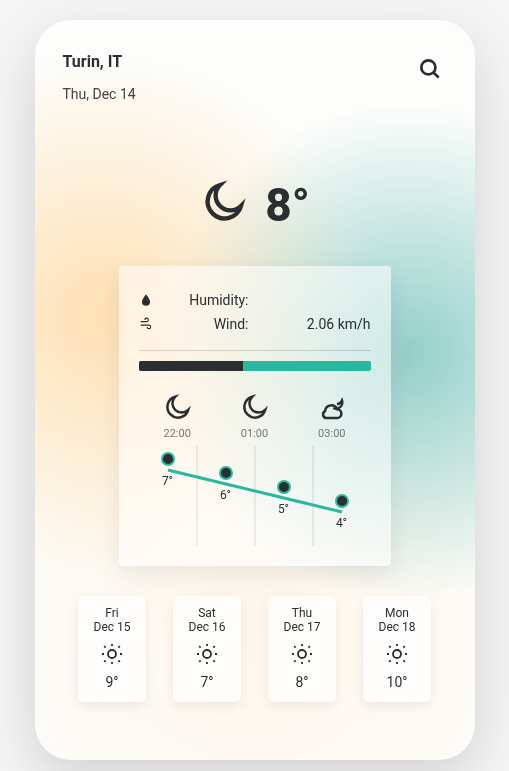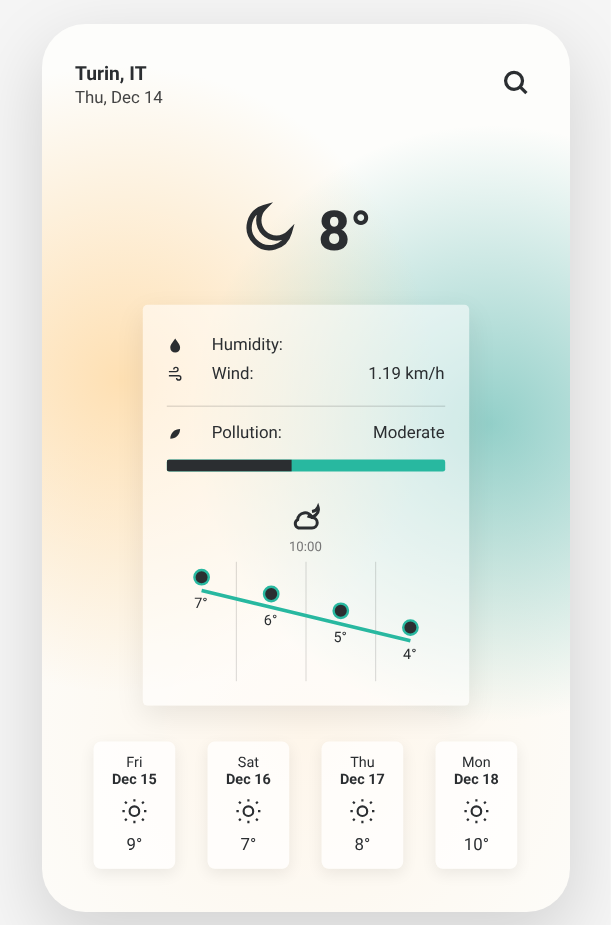--- a/index.html
+++ b/index.html
@@ -27,21 +27,21 @@
     padding: 32px 28px 24px 28px;
     color: #2b2e31;
   }
   .header {
     display: flex;
     justify-content: space-between;
     align-items: flex-start;
   }
   .location-block { line-height: 1.3; }
   .city { font-weight: 700; font-size: 16px; }
-  .date { font-size: 14px; color: #444; }
+  .date { font-size: 14px; color: #444; margin-top: 12px; }
   .search-btn {
     background: none; border: none; cursor: pointer; padding: 4px;
   }
   .search-btn svg { width: 26px; height: 26px; stroke: #2b2e31; }
 
   .hero {
     display: flex;
     justify-content: center;
     align-items: center;
     gap: 18px;
@@ -59,21 +59,21 @@
     padding: 22px 20px 20px 20px;
   }
   .row {
     display: flex;
     align-items: center;
     font-size: 14px;
     padding: 4px 0;
   }
   .row .ico { width: 18px; display:flex; align-items:center; }
   .row .ico svg { width: 14px; height: 14px; fill: #2b2e31; }
-  .row .lbl { flex: 0 0 86px; margin-left: 20px; }
+  .row .lbl { flex: 0 0 86px; margin-left: 6px; text-align: right; }
   .row .val { flex: 1; text-align: right; }
   .row.wind .ico svg { fill:none; stroke:#2b2e31; stroke-width:2; }
   .divider { height: 1px; background: rgba(0,0,0,0.15); margin: 14px 0 10px 0; }
   .bar-track {
     height: 10px;
     background: #28b8a0;
     border-radius: 2px;
     margin-top: 10px;
     position: relative;
     overflow: hidden;
@@ -131,21 +131,21 @@
   .fcard {
     background: rgba(255,255,255,0.7);
     border-radius: 6px;
     box-shadow: 0 4px 12px rgba(0,0,0,0.07);
     padding: 10px 6px 12px 6px;
     width: 68px;
     text-align: center;
     cursor: pointer;
   }
   .fcard .fday { font-size: 12px; }
-  .fcard .fdate { font-size: 12px; margin-bottom: 8px; font-weight: bold; }
+  .fcard .fdate { font-size: 12px; margin-bottom: 8px; }
   .fcard svg {
     width: 24px; height: 24px; stroke:#2b2e31; fill:none; stroke-width:1.8;
     display:block; margin: 4px auto 8px auto;
   }
   .fcard .ftemp { font-size: 14px; }
 </style>
 </head>
 <body>
 
 <div class="phone">
@@ -184,43 +184,40 @@
     </div>
 
     <div class="row wind">
       <span class="ico">
         <svg viewBox="0 0 24 24">
             <path d="M3 8h10a3 3 0 1 0-3-3"></path>
             <path d="M3 14h14a3 3 0 1 1-3 3"></path>
           </svg>
       </span>
       <span class="lbl">Wind:</span>
-      <span class="val">1.19 km/h</span>
+      <span class="val">2.06 km/h</span>
     </div>
 
     <div class="divider"></div>
 
-    <div class="row">
-      <span class="ico">
-        <svg viewBox="0 0 24 24">
-            <path d="M5 20c0-8 6-14 14-14 0 8-6 14-14 14zM5 20c2-4 5-7 9-9"></path>
-          </svg>
-      </span>
-      <span class="lbl">Pollution:</span>
-      <span class="val">Moderate</span>
-    </div>
     <div class="bar-track">
       <div class="bar-fill" style="width: 45%;"></div>
     </div>
 
     <div class="hourly" id="hourly-row">
+        <div class="hour-col"><span><svg viewBox="0 0 24 24">
+              <path d="M21 13.5A8.5 8.5 0 1 1 10.5 3 6.6 6.6 0 0 0 21 13.5z"></path>
+            </svg></span><div class="hour-time">22:00</div></div>
+        <div class="hour-col"><span><svg viewBox="0 0 24 24">
+              <path d="M21 13.5A8.5 8.5 0 1 1 10.5 3 6.6 6.6 0 0 0 21 13.5z"></path>
+            </svg></span><div class="hour-time">01:00</div></div>
         <div class="hour-col"><span><svg viewBox="0 0 24 24">
               <path d="M16 9a5 5 0 0 0 4-3 5 5 0 0 1-7 6"></path>
               <path d="M7 20h9a3.5 3.5 0 0 0 0-7 5 5 0 0 0-9.6 1.5A3 3 0 0 0 7 20z"></path>
-            </svg></span><div class="hour-time">10:00</div></div>
+            </svg></span><div class="hour-time">03:00</div></div>
       </div>
 
     <div class="chart-wrap" id="chart-wrap">
       <svg class="lines" id="chart-svg" viewBox="0 0 232 100" preserveAspectRatio="none">
           <line x1="58" y1="0" x2="58" y2="100" stroke="rgba(0,0,0,0.12)" stroke-width="1"></line>
           <line x1="116" y1="0" x2="116" y2="100" stroke="rgba(0,0,0,0.12)" stroke-width="1"></line>
           <line x1="174" y1="0" x2="174" y2="100" stroke="rgba(0,0,0,0.12)" stroke-width="1"></line>
           <polyline points="29,23.999999999999996 87,38 145,52 203,66" fill="none" stroke="#28b8a0" stroke-width="3"></polyline>
         </svg>
     <div class="chart-point" style="left: 12.5%; top: 24%;">

